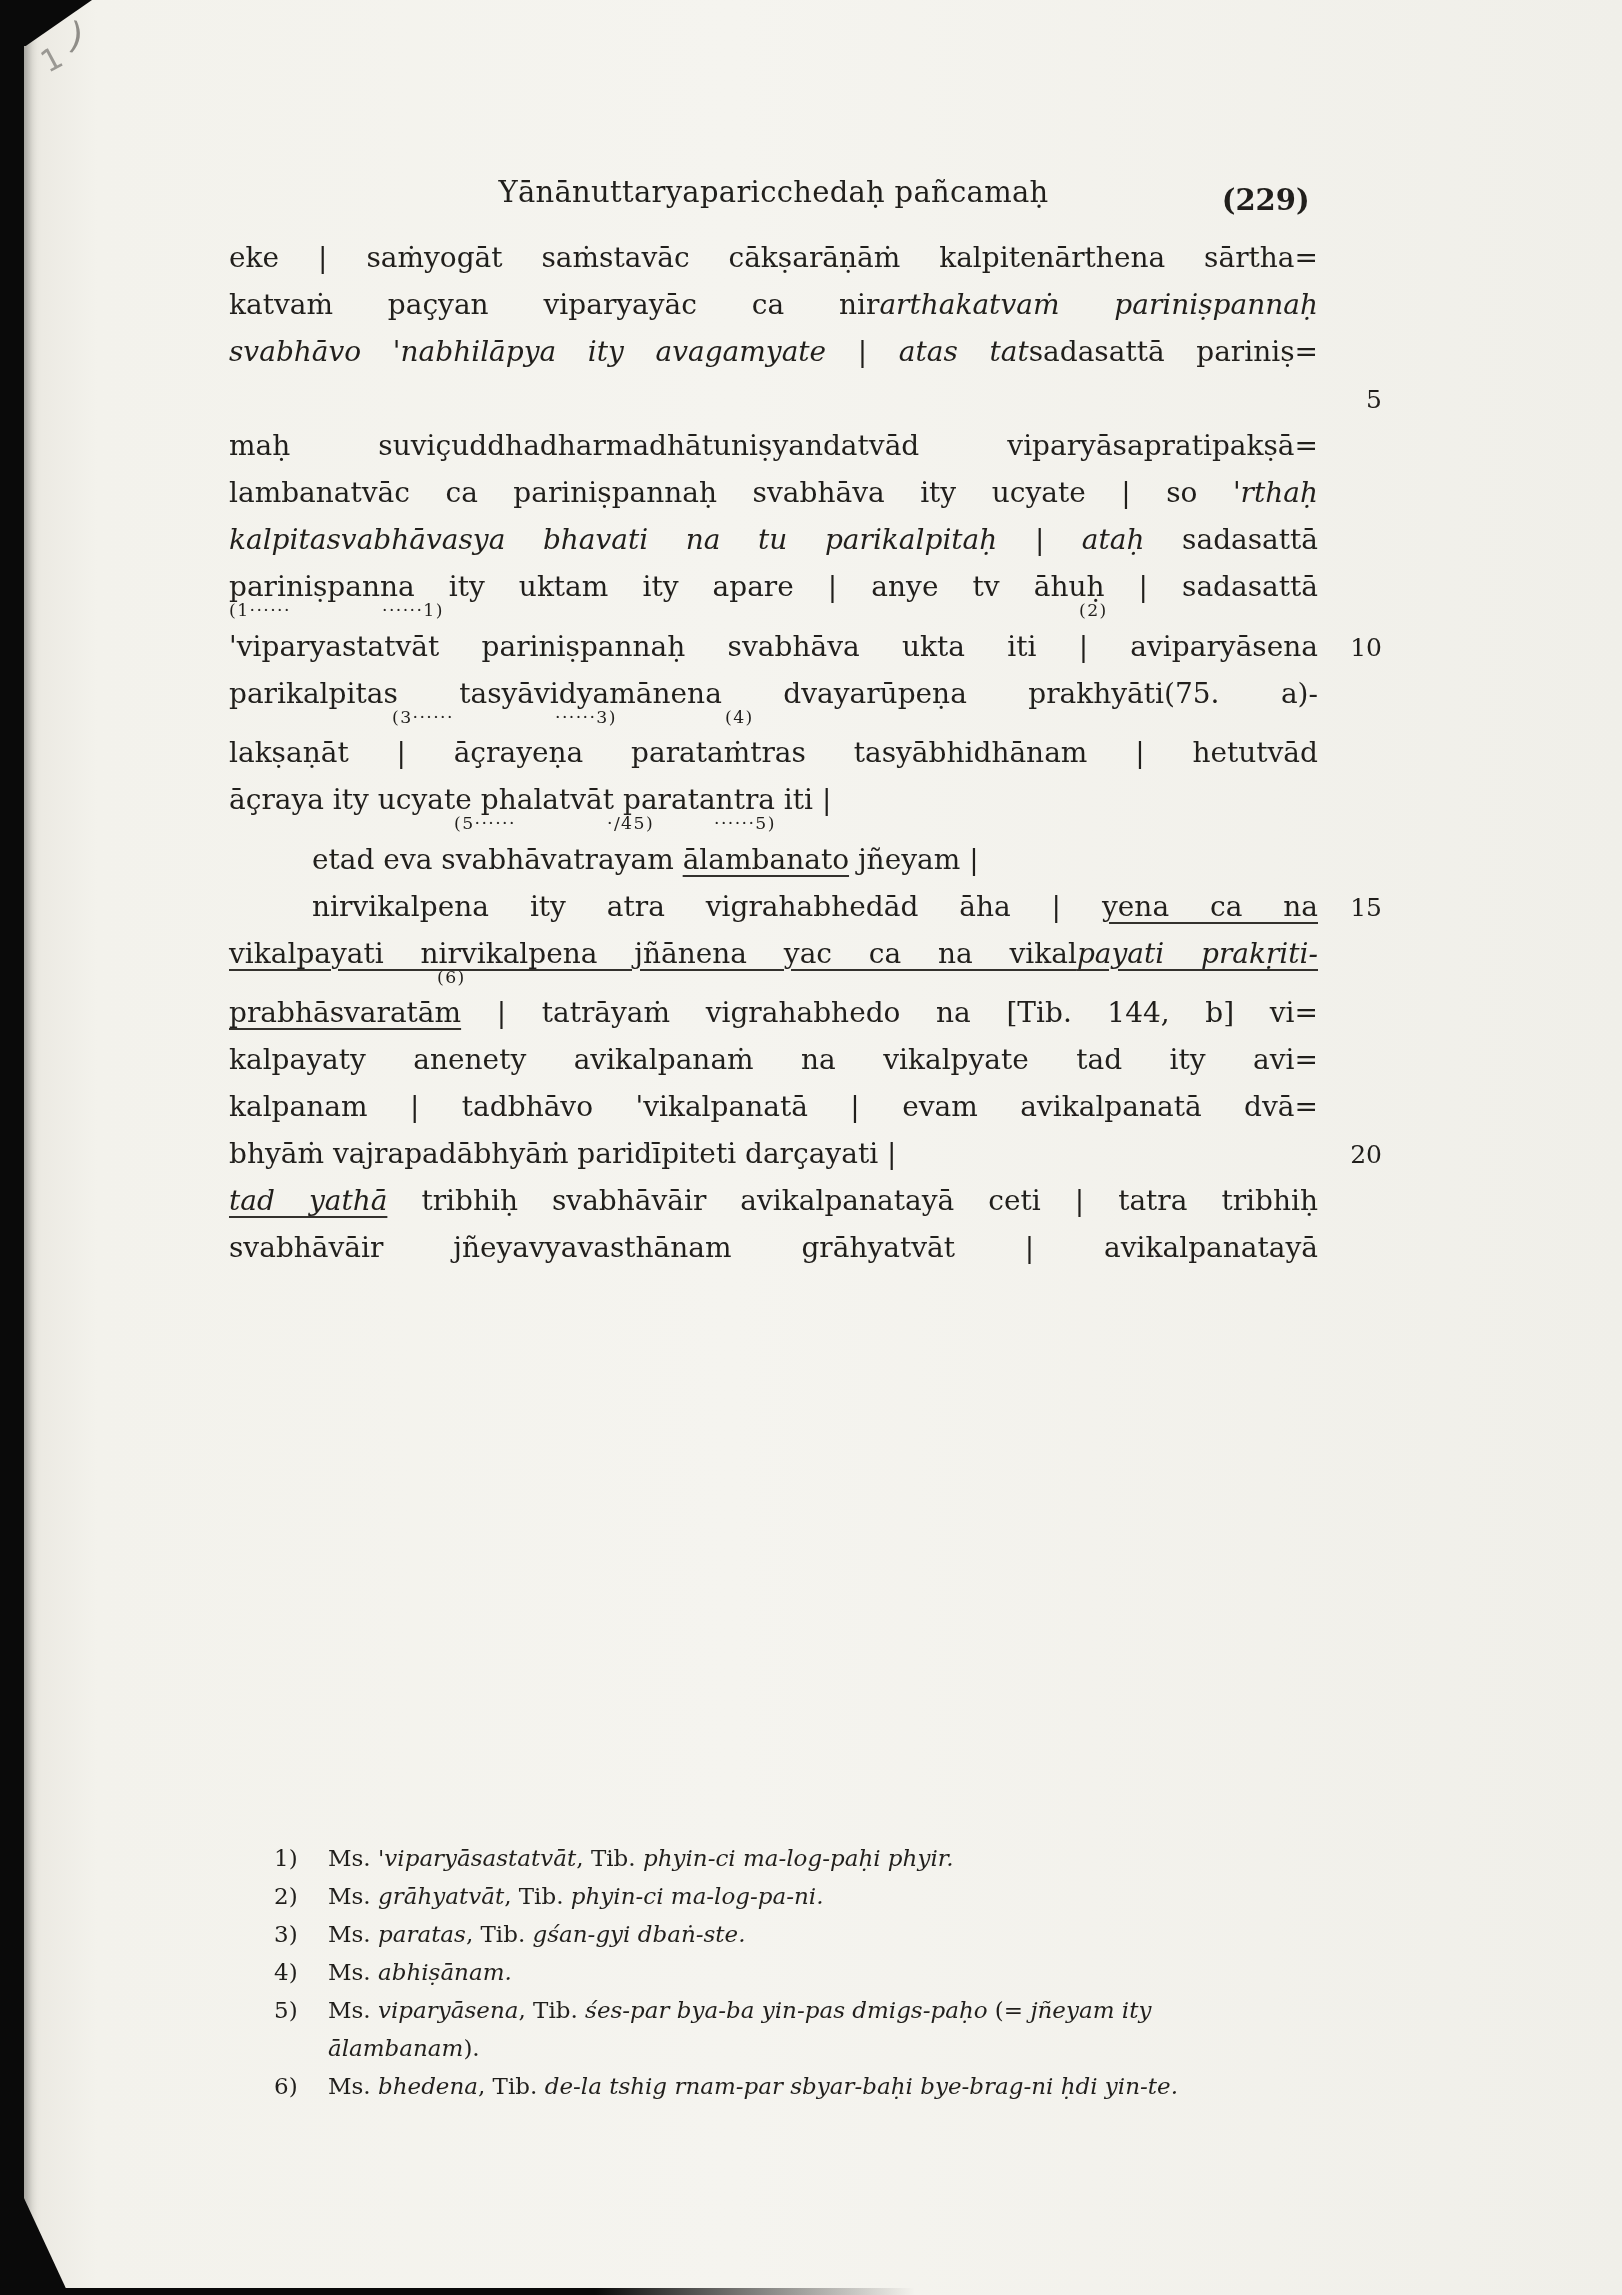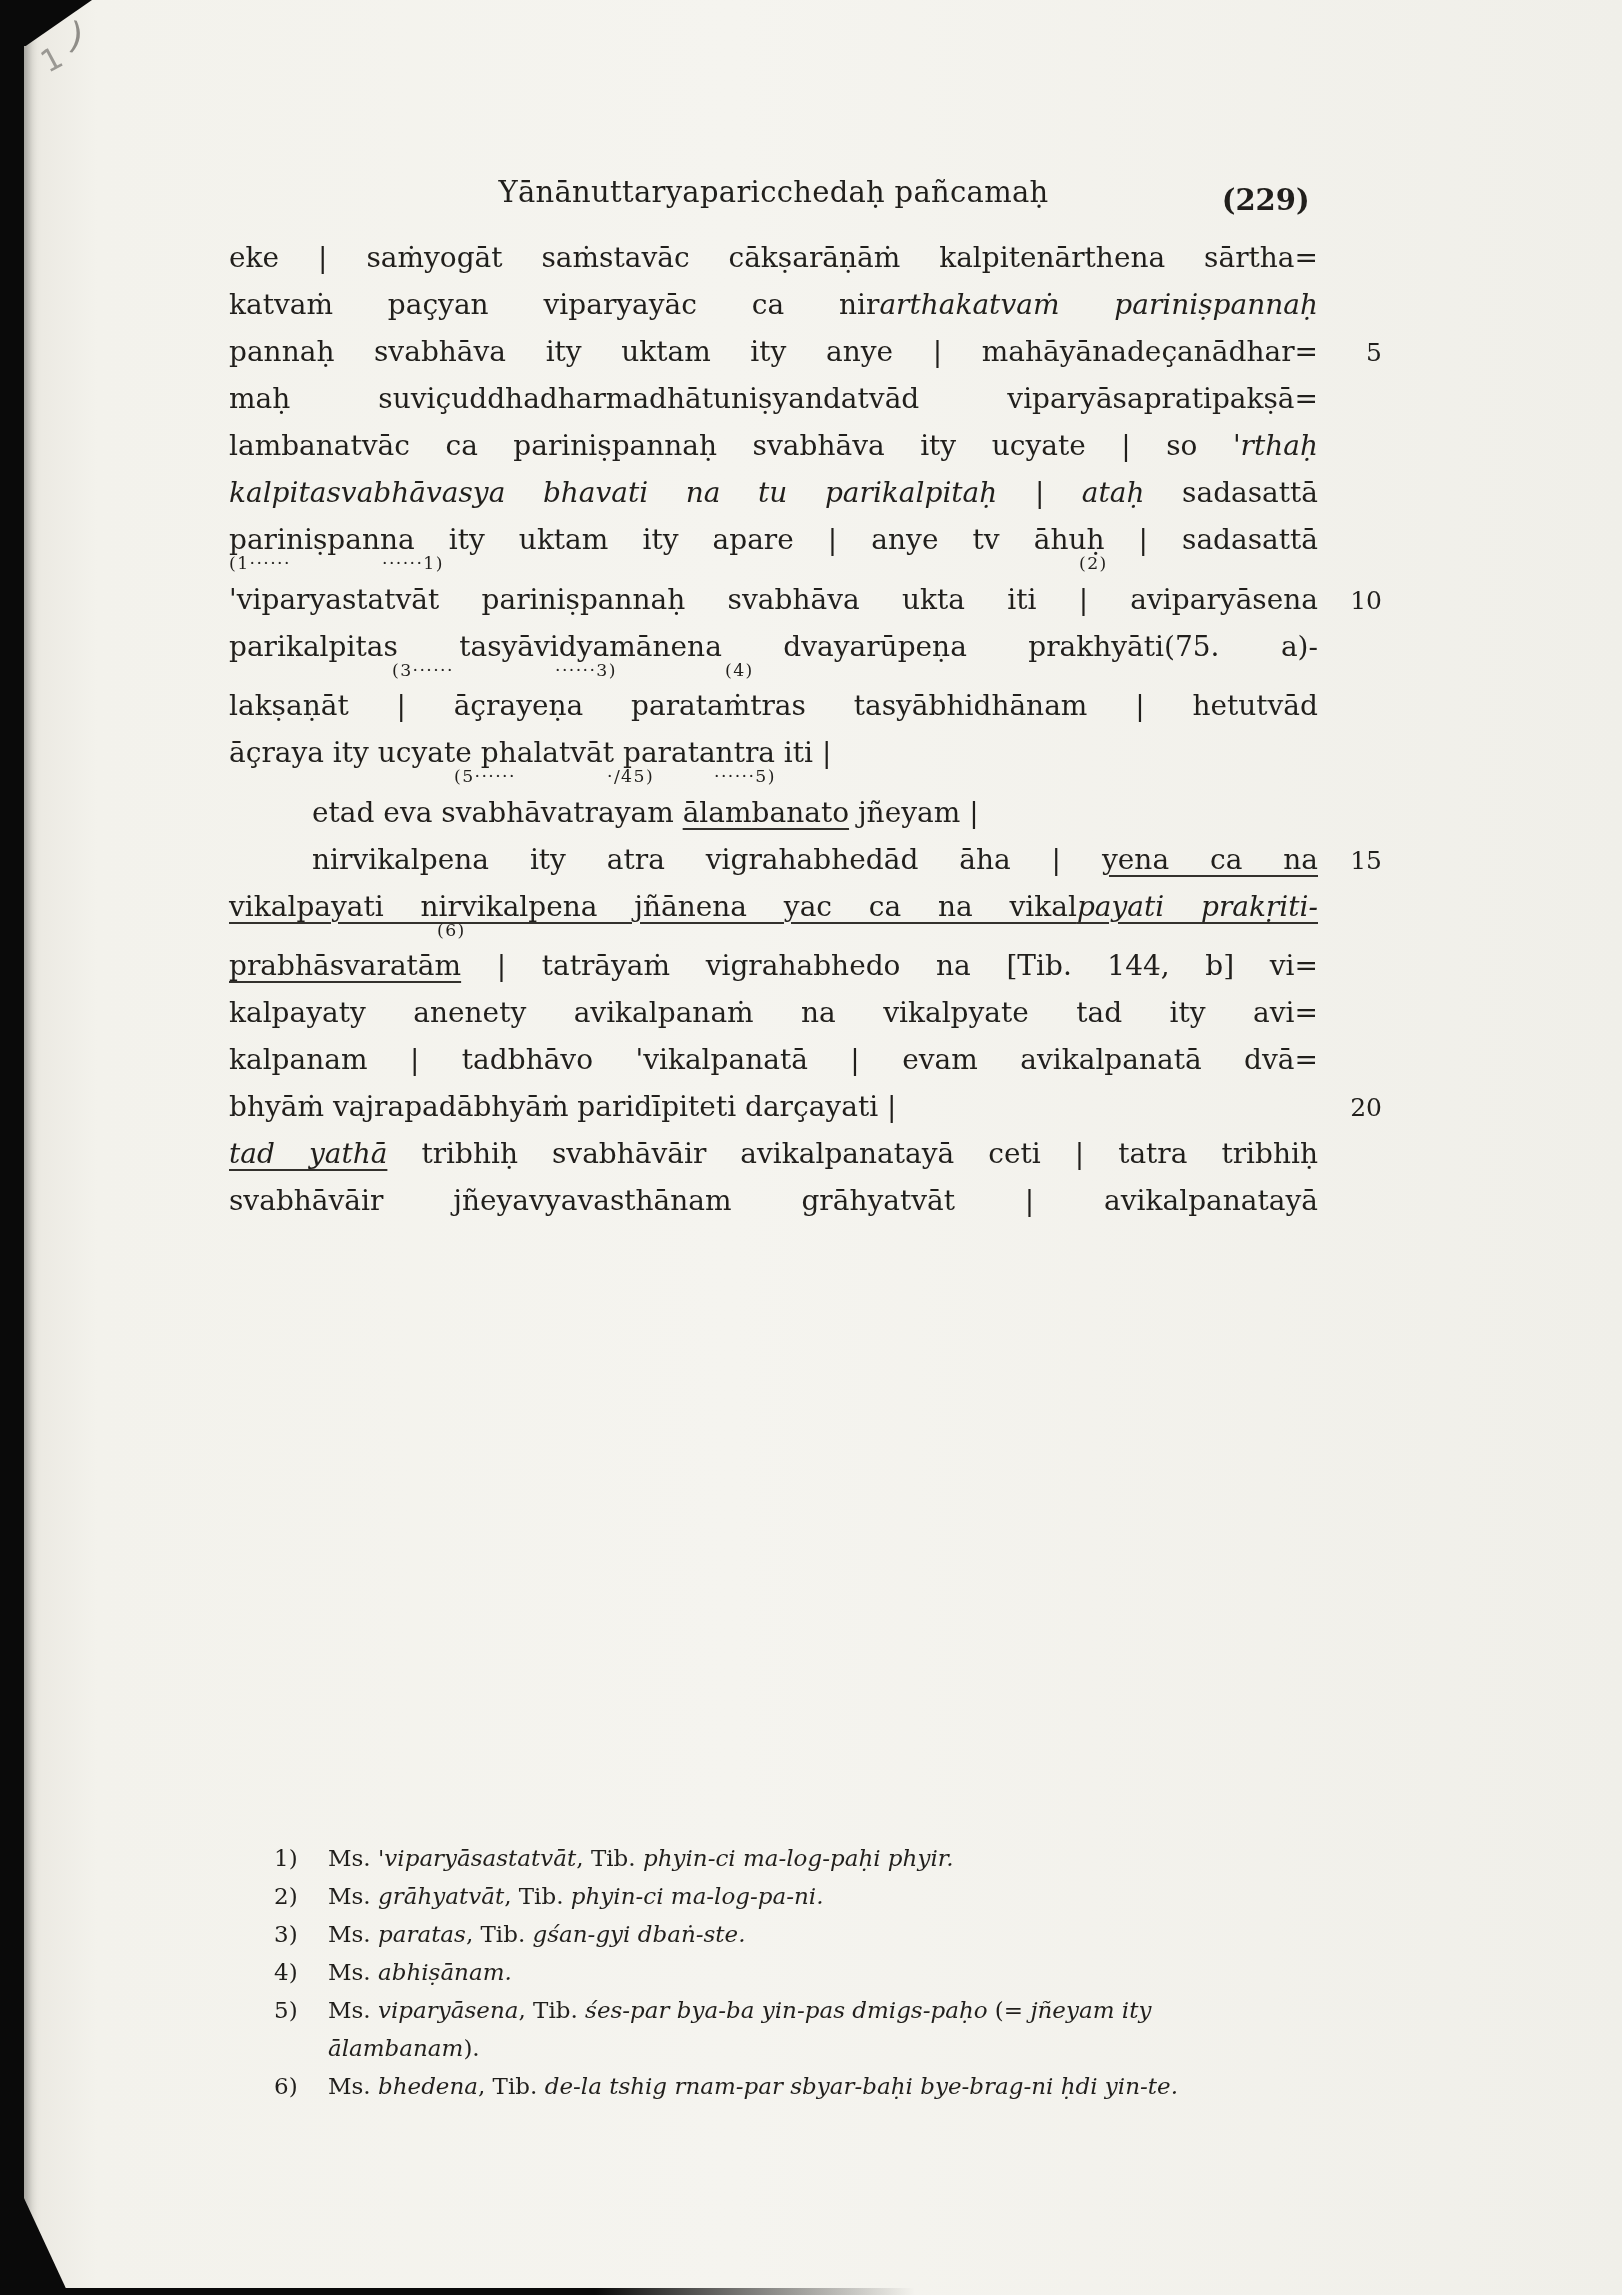--- a/index.html
+++ b/index.html
@@ -53,21 +53,22 @@
   <span class="pencil pencil-2">1</span>
 
   <div class="header">
     <div class="title">Yānānuttaryaparicchedaḥ pañcamaḥ</div>
     <div class="pagenum">(229)</div>
   </div>
 
   <div class="body" id="bodytext">
       <div class="text-line"><span>eke | saṁyogāt saṁstavāc cākṣarāṇāṁ kalpitenārthena sārtha=</span></div>
       <div class="text-line"><span>katvaṁ paçyan viparyayāc ca nir</span><span class="it">arthakatvaṁ pariniṣpannaḥ</span></div>
-      <div class="text-line"><span>pannaḥ svabhāva ity uktam ity anye | mahāyānadeçanādhar=</span><span class="margin-num">5</span></div>
+      <div class="text-line"><span class="it">svabhāvo 'nabhilāpya ity avagamyate | atas tat</span><span>sadasattā pariniṣ=</span></div>
+      <div class="text-line"><span class="margin-num">5</span></div>
       <div class="text-line"><span>maḥ suviçuddhadharmadhātuniṣyandatvād viparyāsapratipakṣā=</span></div>
       <div class="text-line"><span>lambanatvāc ca pariniṣpannaḥ svabhāva ity ucyate | so </span><span class="it">'rthaḥ</span></div>
       <div class="text-line"><span class="it">kalpitasvabhāvasya bhavati na tu parikalpitaḥ</span><span> | </span><span class="it">ataḥ</span><span> sadasattā</span></div>
       <div class="text-line"><span>pariniṣpanna ity uktam ity apare | anye tv āhuḥ | sadasattā</span></div>
       <div class="ann-line">
         <span class="ann-token" style="left: 0px;">(1······</span>
         <span class="ann-token" style="left: 153px;">······1)</span>
         <span class="ann-token" style="left: 850px;">(2)</span>
       </div>
       <div class="text-line"><span>'viparyastatvāt pariniṣpannaḥ svabhāva ukta iti | aviparyāsena</span><span class="margin-num">10</span></div>

